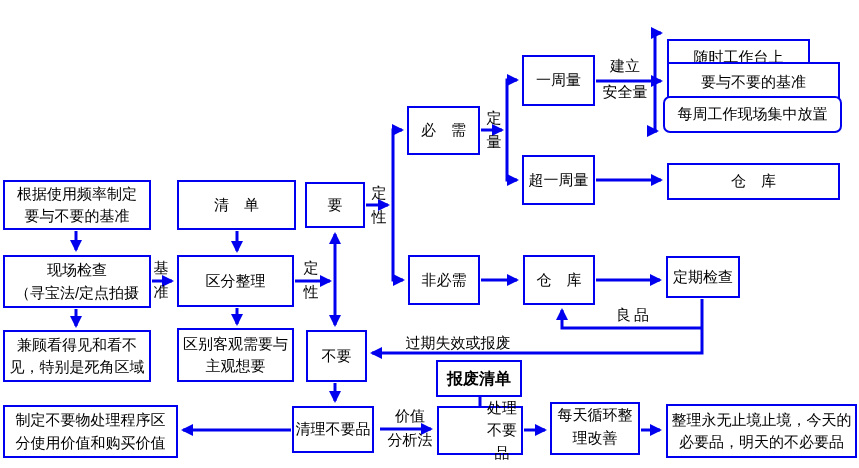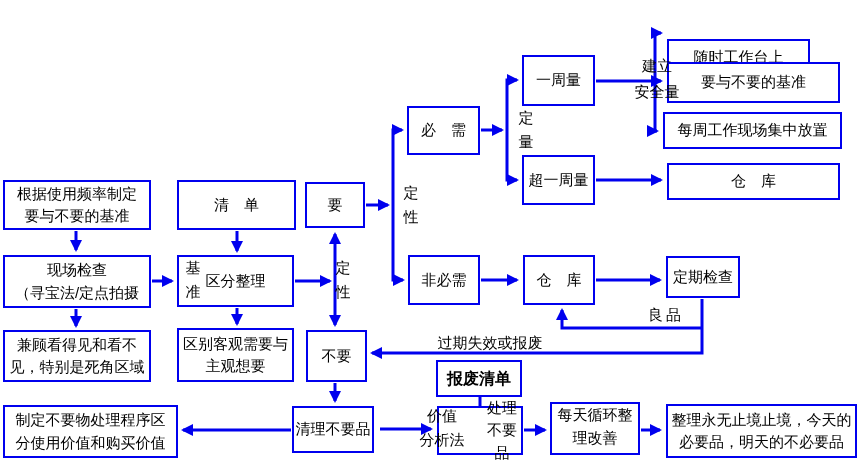--- a/index.html
+++ b/index.html
@@ -13,21 +13,21 @@
   .wires .thin{stroke-width:3;}
   .node{
     position:absolute;box-sizing:border-box;border:2px solid var(--line);
     background:var(--bg);display:flex;align-items:center;justify-content:center;
     text-align:center;white-space:pre-line;font-size:15px;line-height:1.5;
     color:var(--text);
   }
   .bold{font-weight:bold;font-size:16px;}
   .lbl{
     position:absolute;white-space:pre-line;font-size:15px;color:var(--text);
-    text-align:center;line-height:24px;padding-left:32px;
+    text-align:center;line-height:24px;
   }
   .lh26{line-height:26px;}
   .ls3{letter-spacing:3px;}
 </style>
 </head>
 <body>
 
 <div class="stage">
 
   <svg class="wires" viewBox="0 0 859 468">
@@ -78,21 +78,21 @@
   <div class="node" style="left:177px;top:328px;width:117px;height:54px;">区别客观需要与
 主观想要</div>
   <div class="node" style="left:305px;top:182px;width:60px;height:46px;">要</div>
   <div class="node" style="left:306px;top:330px;width:61px;height:52px;">不要</div>
   <div class="node" style="left:407px;top:106px;width:73px;height:49px;">必　需</div>
   <div class="node" style="left:408px;top:255px;width:72px;height:50px;">非必需</div>
   <div class="node" style="left:522px;top:55px;width:73px;height:51px;">一周量</div>
   <div class="node" style="left:522px;top:155px;width:73px;height:50px;">超一周量</div>
   <div class="node" style="left:667px;top:15px;width:143px;height:37px;margin-top:24px;">随时工作台上</div>
   <div class="node" style="left:667px;top:62px;width:173px;height:41px;">要与不要的基准</div>
-  <div class="node" style="left:663px;top:112px;width:179px;height:37px;">每周工作现场集中放置</div>
+  <div class="node" style="left:663px;top:96px;width:179px;height:37px;border-radius:7px;">每周工作现场集中放置</div>
   <div class="node" style="left:667px;top:163px;width:173px;height:37px;">仓　库</div>
   <div class="node" style="left:523px;top:255px;width:72px;height:50px;">仓　库</div>
   <div class="node" style="left:666px;top:256px;width:74px;height:42px;">定期检查</div>
   <div class="node bold" style="left:436px;top:360px;width:86px;height:37px;">报废清单</div>
   <div class="node" style="left:292px;top:406px;width:82px;height:47px;">清理不要品</div>
   <div class="node" style="left:437px;top:406px;width:86px;height:49px;padding-left:44px;">处理不要品</div>
   <div class="node" style="left:550px;top:402px;width:90px;height:53px;font-family:Liberation Mono, monospace;">每天循环整
 理改善</div>
   <div class="node" style="left:666px;top:404px;width:191px;height:54px;">整理永无止境止境，今天的
 必要品，明天的不必要品</div>

